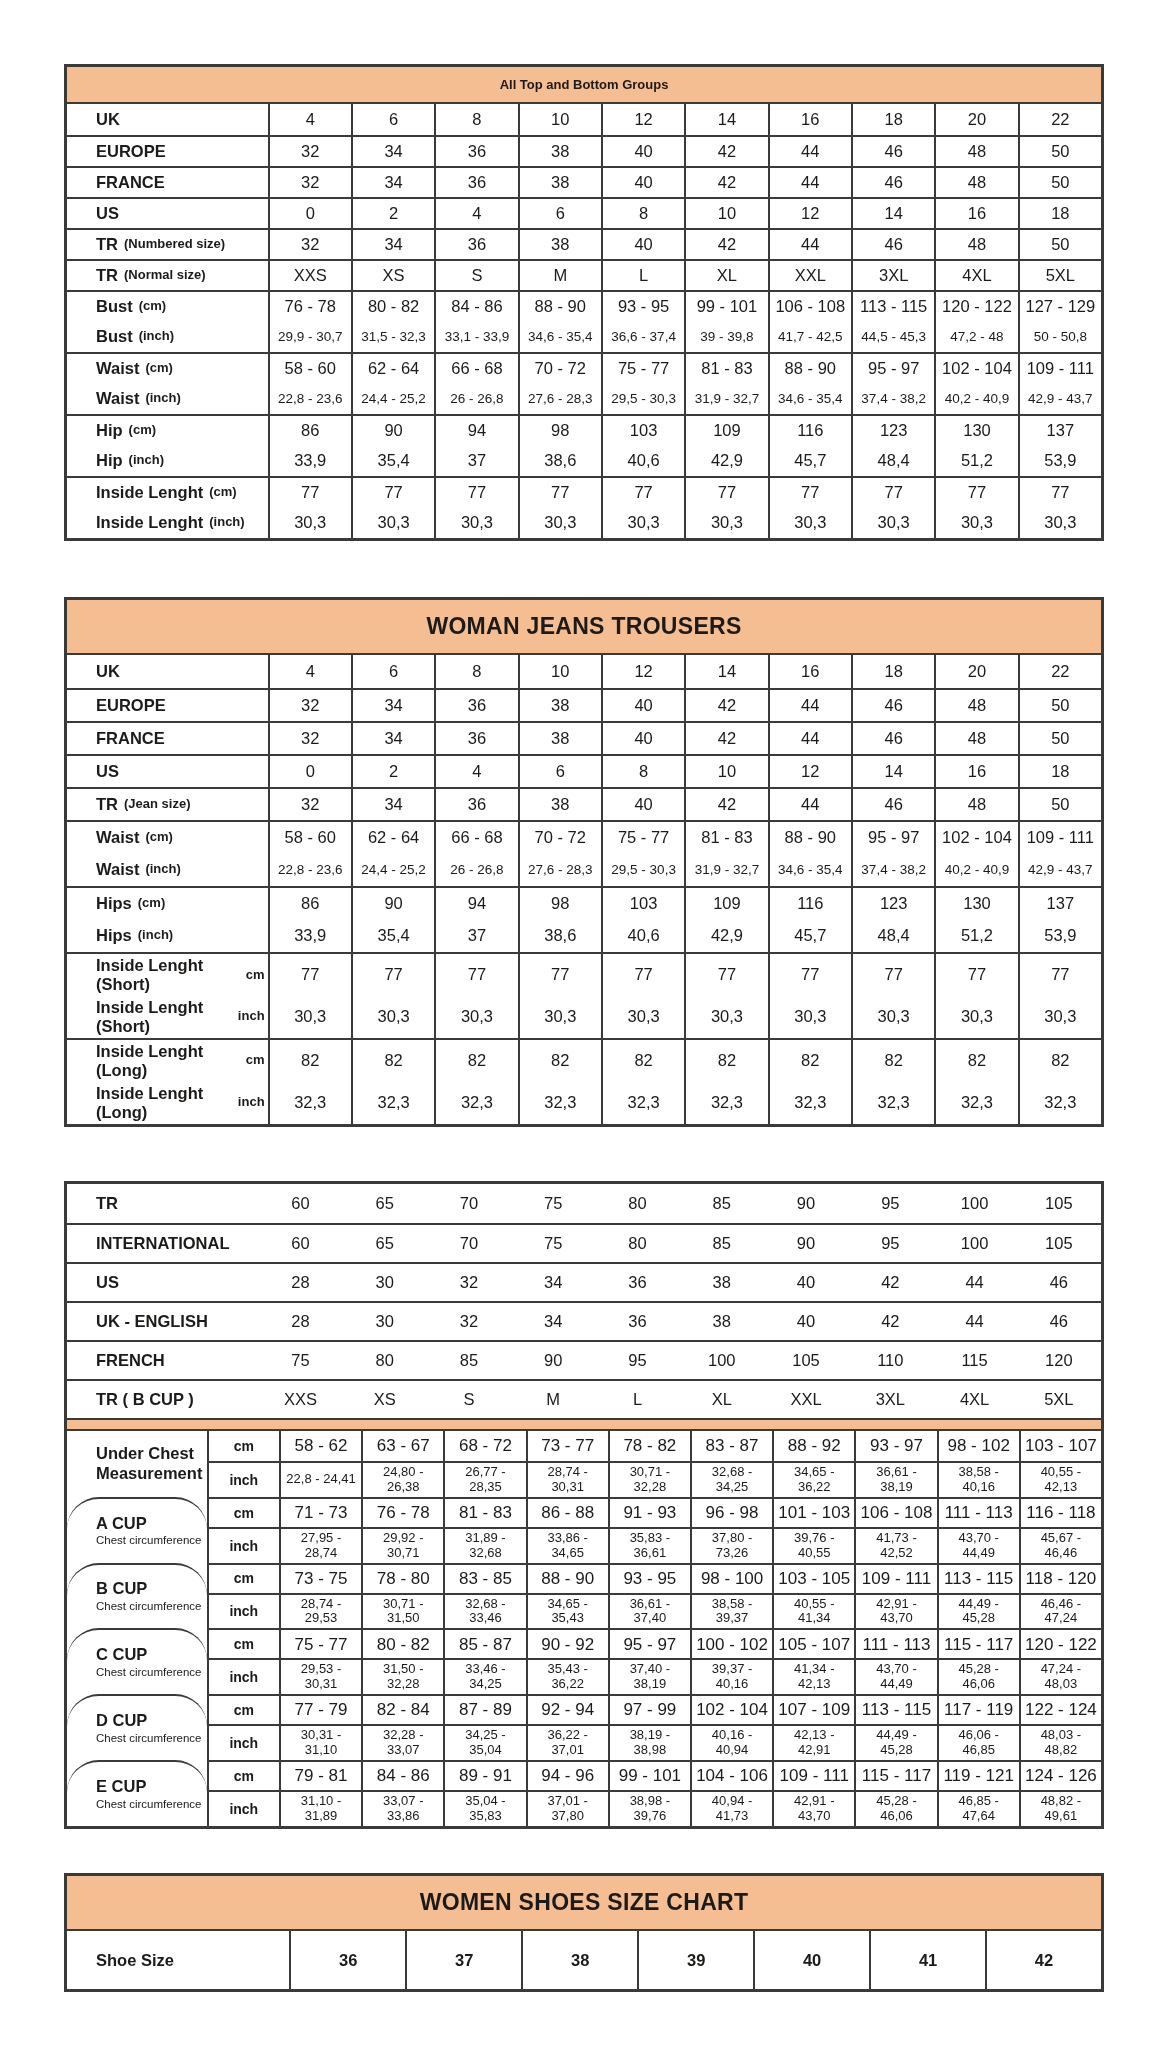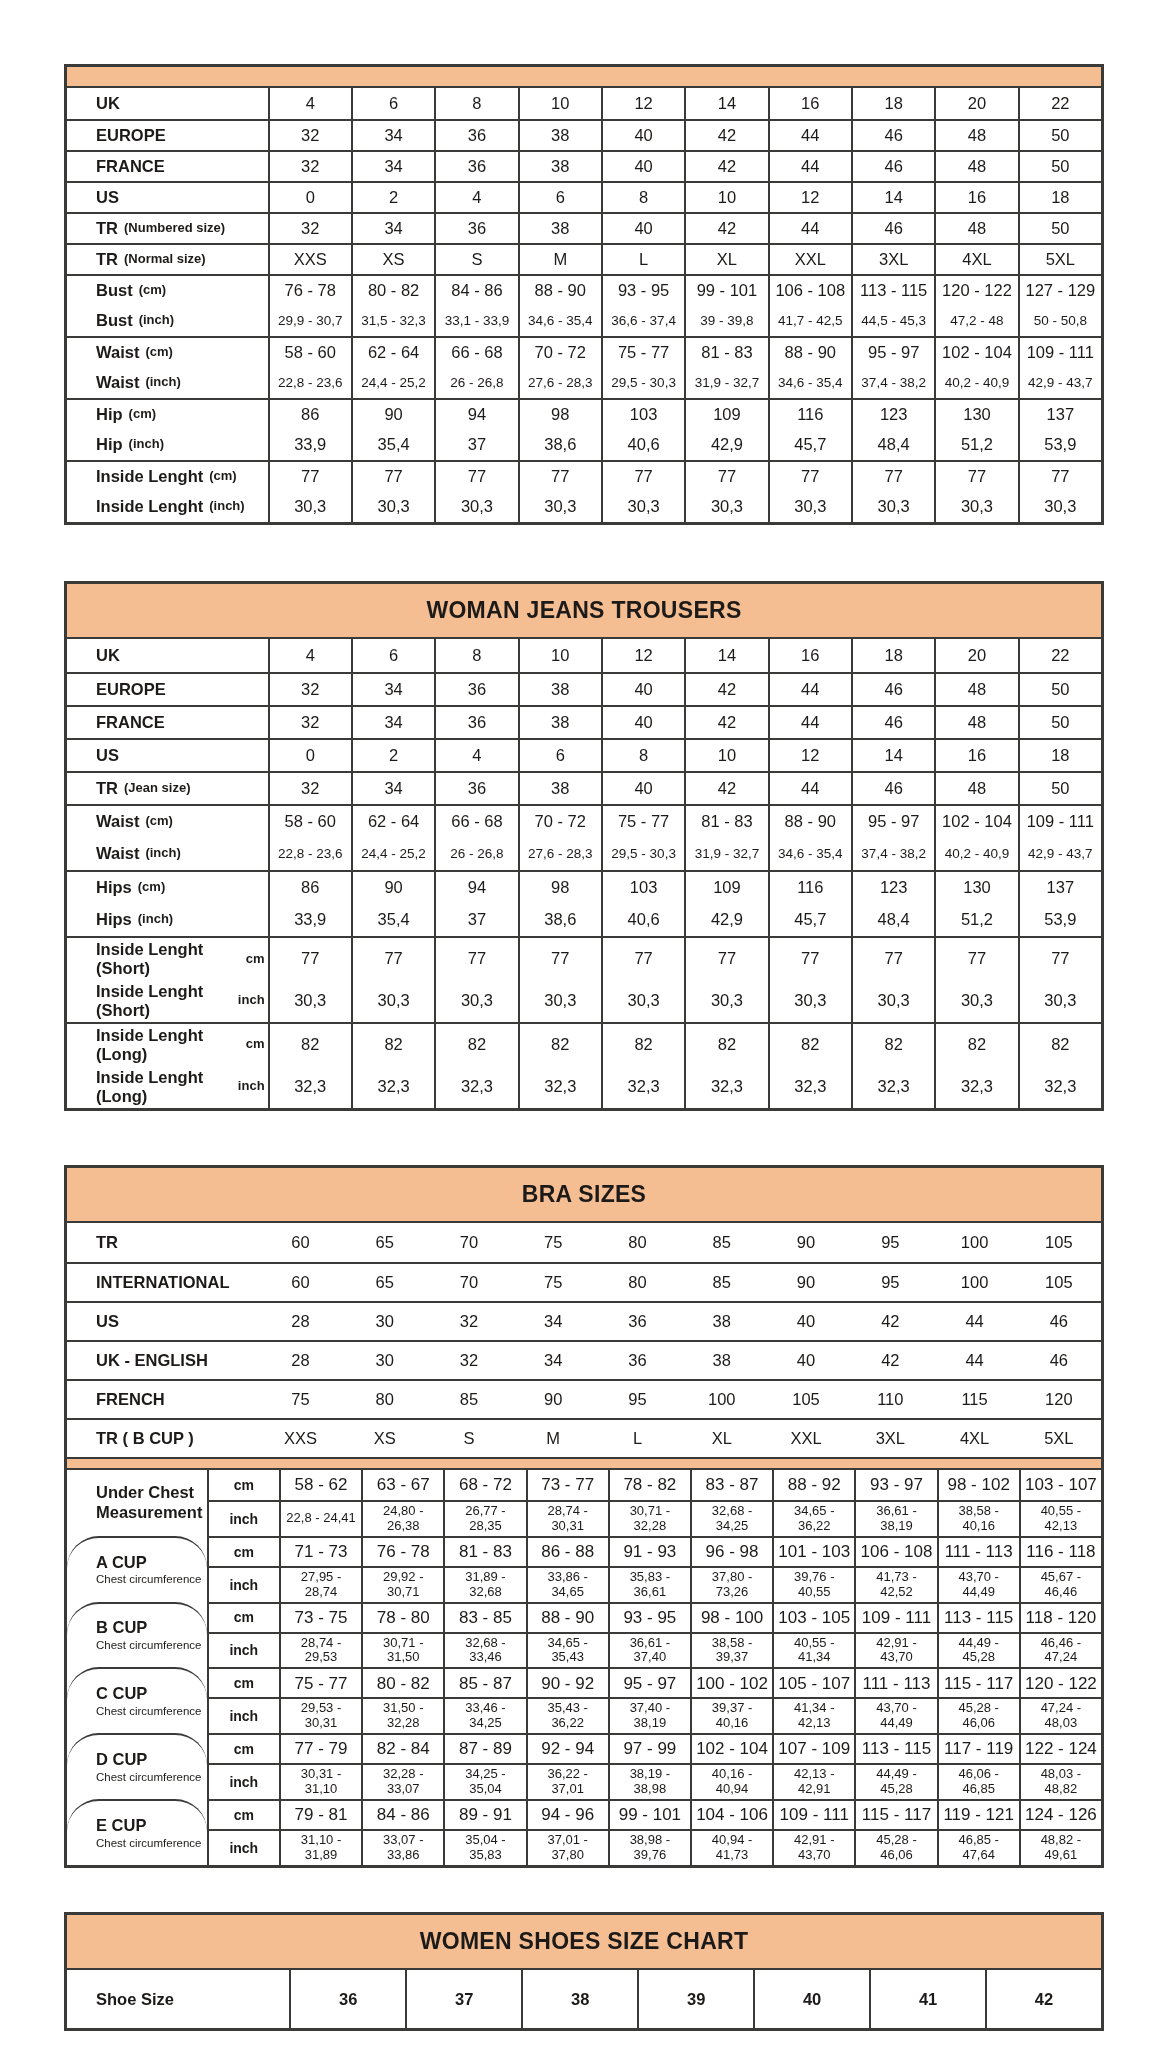--- a/index.html
+++ b/index.html
@@ -66,20 +66,21 @@
     border-bottom:2px solid var(--brd);
   }
   .t4 .cell{min-height:40px;}
   .t4 .cell.tall{min-height:58px;}
 </style>
 </head>
 <body>
 
 <section class="tablebox t1">
   <div class="thead">
+    <div class="tsub">All Top and Bottom Groups</div>
   </div>
   <div class="tbody">
       <div class="seg seg-rows" style="grid-template-columns: 19.4% repeat(10, 1fr);">
         <div class="cell lbl col0 rowtop">
           <span class="lm">UK</span>
         </div>
         <div class="cell val rowtop">4</div>
         <div class="cell val rowtop">6</div>
         <div class="cell val rowtop">8</div>
         <div class="cell val rowtop">10</div>
@@ -455,24 +456,20 @@
         <div class="cell val cont">32,3</div>
         <div class="cell val cont">32,3</div>
         <div class="cell val cont">32,3</div>
         <div class="cell val cont">32,3</div>
         <div class="cell val cont">32,3</div>
       </div>
     </div>
 </section>
 
 <section class="tablebox t3">
-  <div class="thead">
-    <div class="ttitle">BRA SIZES</div>
-
-  </div>
   <div class="tbody">
       <div class="seg seg-rows novl" style="grid-template-columns: 18.5% repeat(10, 1fr);">
         <div class="cell lbl col0 rowtop">
           <span class="lm">TR</span>
         </div>
         <div class="cell val rowtop">60</div>
         <div class="cell val rowtop">65</div>
         <div class="cell val rowtop">70</div>
         <div class="cell val rowtop">75</div>
         <div class="cell val rowtop">80</div>

